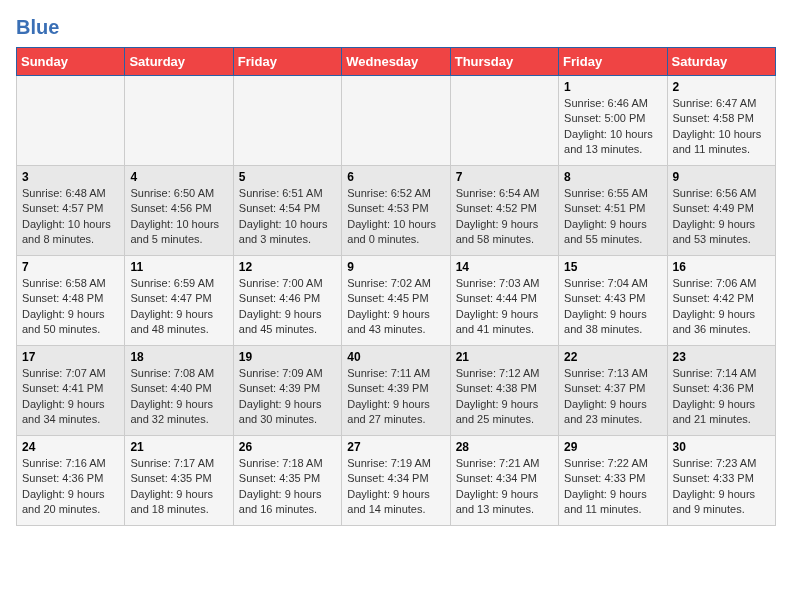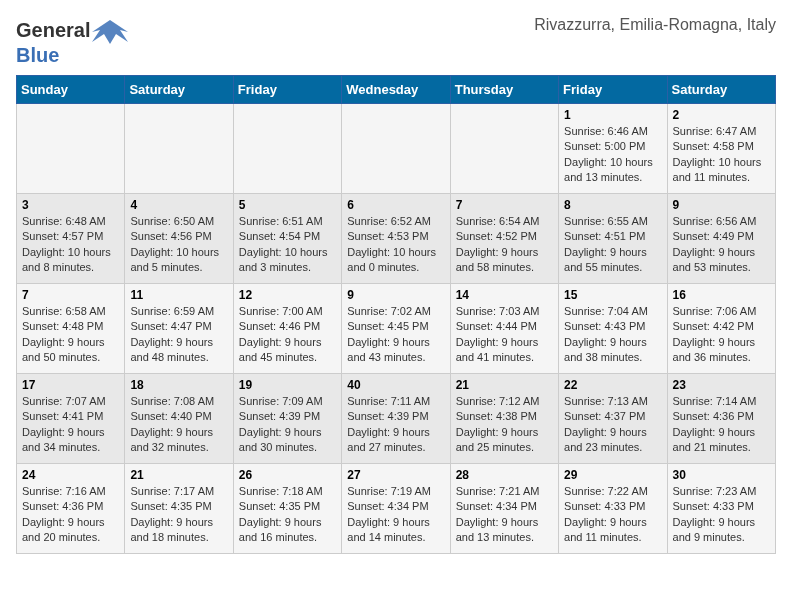--- a/index.html
+++ b/index.html
@@ -36,21 +36,21 @@
     .location-title {
       font-size: 16px;
       color: #555;
     }
     table {
       width: 100%;
       border-collapse: collapse;
       font-size: 11px;
     }
     thead tr {
-      background-color: #0369a1;
+      background-color: #ef4444;
       color: white;
     }
     thead th {
       padding: 6px 4px;
       text-align: left;
       font-size: 13px;
       font-weight: bold;
       border: 1px solid #2a5fa5;
     }
     tbody tr {
@@ -82,32 +82,25 @@
     }
     .empty-cell {
       background-color: inherit;
     }
   </style>
 </head>
 <body>
 
 <div class="header-area">
   <div class="logo">
-    <div class="logo-row">
-      <span style="font-size:20px;font-weight:bold;color:#333;">General</span>
-      <svg width="36" height="28" viewBox="0 0 36 28" style="margin-left:2px;">
-        <polygon points="18,4 36,16 28,14 36,26 24,18 18,28 12,18 0,26 8,14 0,16" fill="#3a6fb5" opacity="0.85"></polygon>
-      </svg>
-    </div>
     <div>
       <span style="font-size:20px;font-weight:bold;color:#3a6fb5;text-align:center;">Blue</span>
     </div>
   </div>
   <div class="title-area">
-    <div class="location-title">Rivazzurra, Emilia-Romagna, Italy</div>
   </div>
 </div>
 
 <table>
   <thead>
     <tr>
       <th>Sunday</th>
       <th>Saturday</th>
       <th>Friday</th>
       <th>Wednesday</th>

